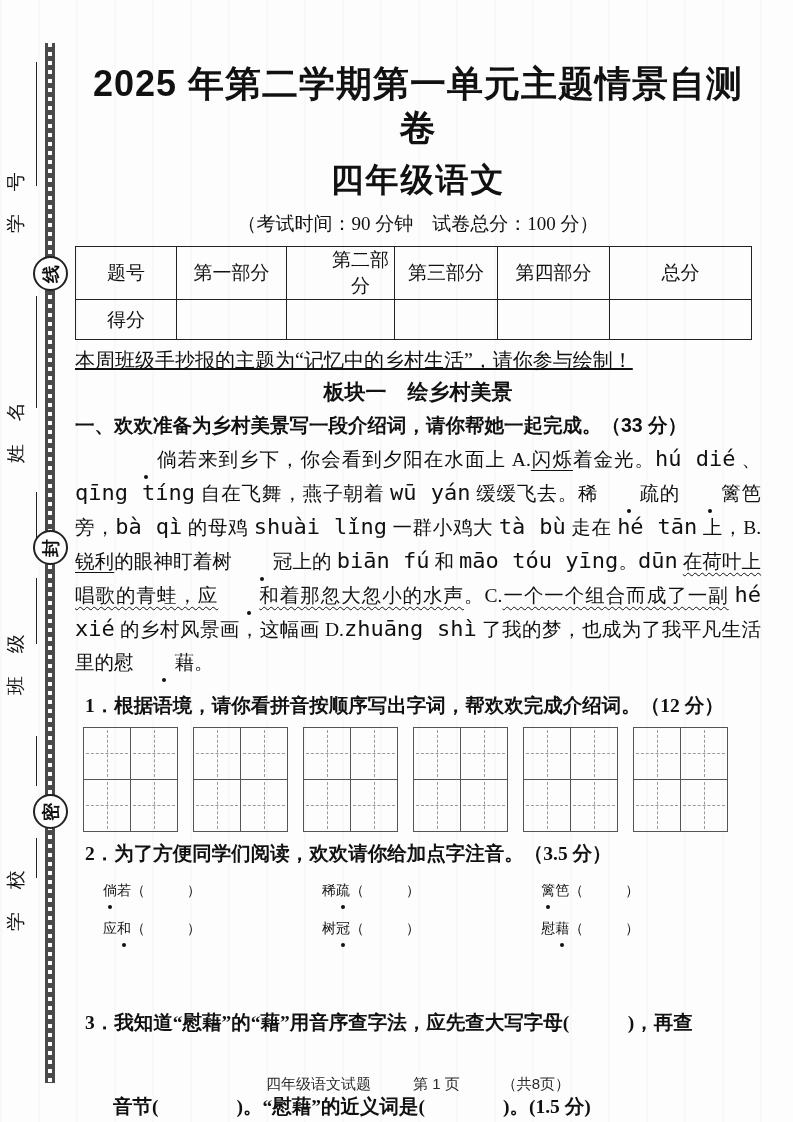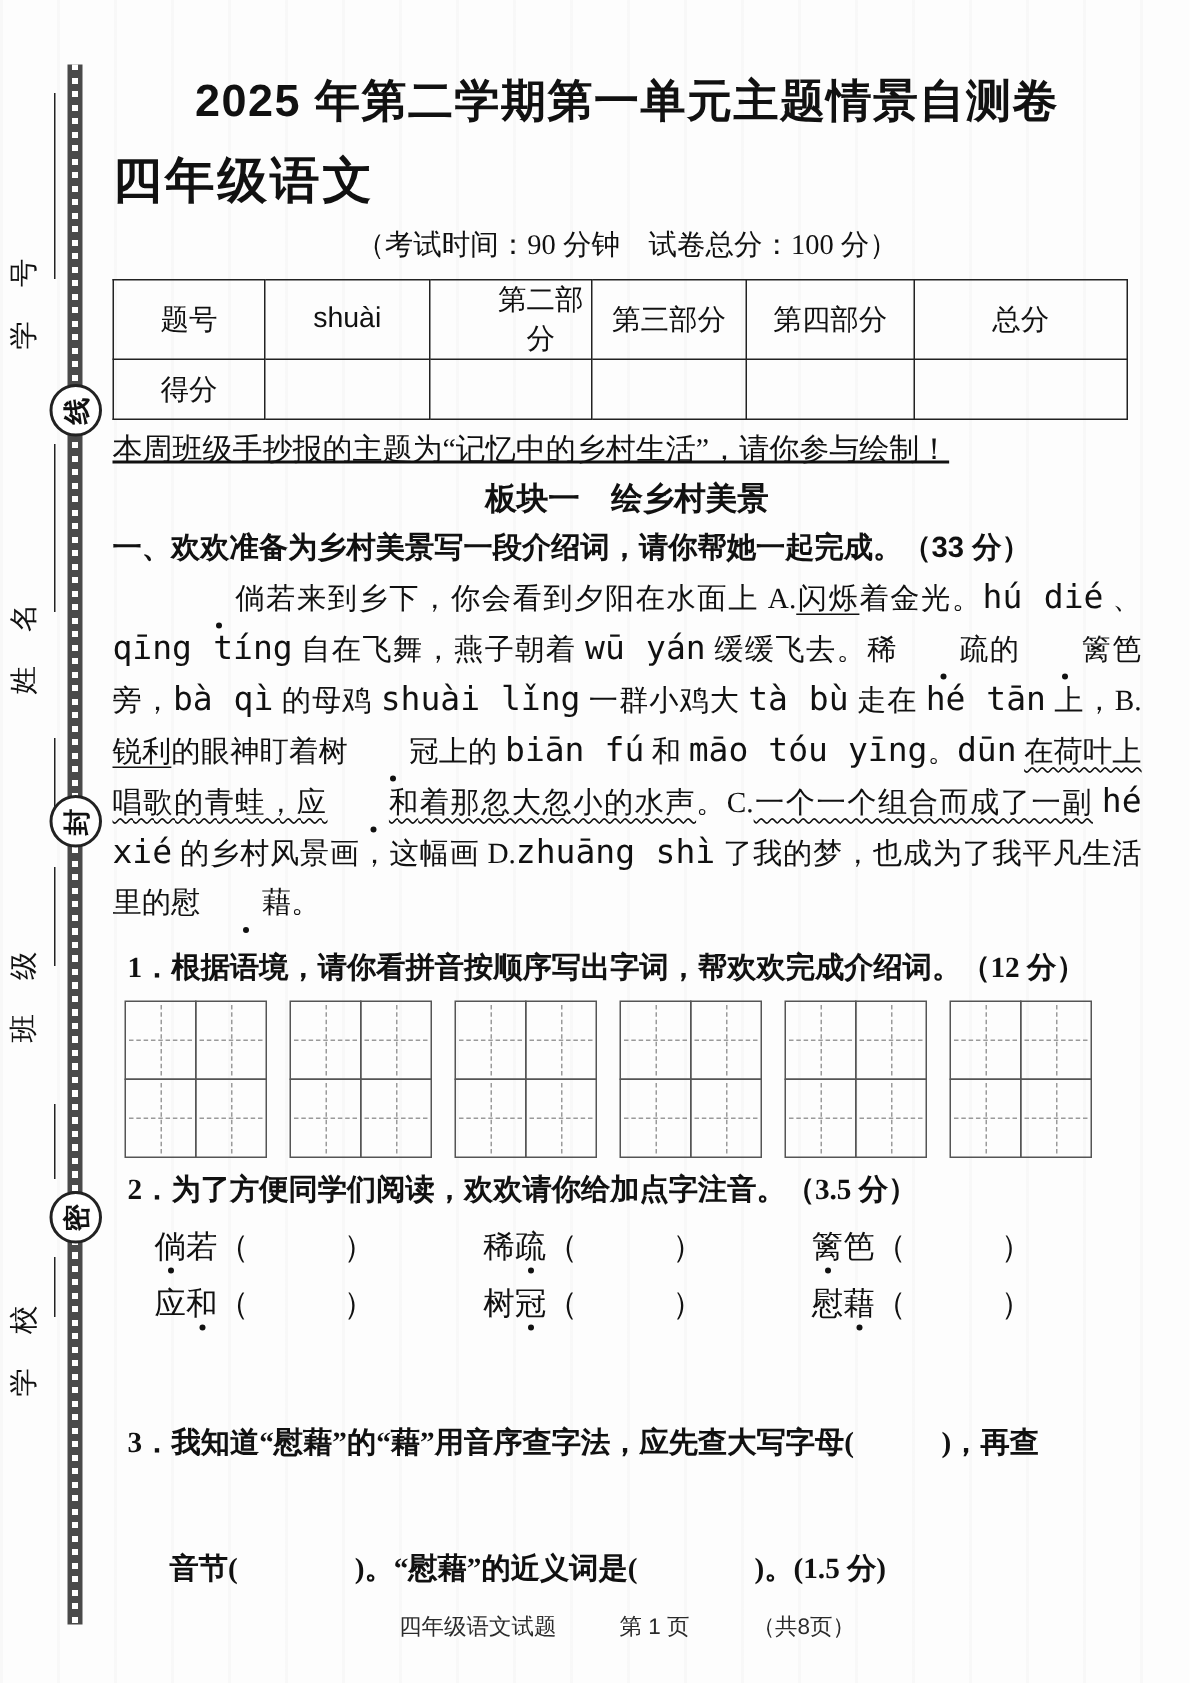--- a/index.html
+++ b/index.html
@@ -39,26 +39,26 @@
     position:absolute; left:33px; width:35px; height:35px;
     border:2px solid #222; border-radius:50%;
     background:#fff; z-index:2;
     display:flex; align-items:center; justify-content:center;
     font-size:18px; font-weight:600;
   }
   .seal-circle span { transform:rotate(-90deg); display:block; }
   
   .content { position:absolute; left:75px; top:0; width:686px; }
   .title {
-    margin-top:46px; text-align:center;
+    margin-top:62px; text-align:center;
     font-family:"Liberation Sans", sans-serif;
-    font-size:30px; font-weight:700; letter-spacing:1px; line-height:44px;
+    font-size:36px; font-weight:700; letter-spacing:1px; line-height:44px;
   }
   .subtitle {
-    margin-top:8px; text-align:left;
+    margin-top:8px; text-align:center;
     font-family:"Liberation Sans", sans-serif;
     font-size:33px; font-weight:700; letter-spacing:2px; line-height:44px;
   }
   .exam-info { margin-top:9px; text-align:center; font-size:19px; line-height:26px; }
   table.score-table {
     margin-top:9px; width:677px; border-collapse:collapse;
     font-family:"Liberation Sans", sans-serif; font-size:19px;
   }
   table.score-table td {
     border:1.8px solid #222; text-align:center; vertical-align:middle;
@@ -78,21 +78,21 @@
   .stem-song { font-size:19.5px; font-weight:600; line-height:28px; white-space:pre-wrap; }
   .stem-hei  { font-family:"Liberation Sans", sans-serif; font-size:19.5px; font-weight:700; line-height:28px; white-space:pre-wrap; }
   .q1 { margin-top:13px; padding-left:10px;font-family:Liberation Serif, serif; }
   
   .writing-grid { margin-top:7px; display:flex; gap:16px; padding-left:8px; }
   .wg-block { display:grid; grid-template-columns:47px 47px; grid-template-rows:52px 52px; }
   .wg-cell { position:relative; border:1px solid #555; margin:-0.5px; }
   .wg-cell::before { content:''; position:absolute; left:2px; right:2px; top:50%; border-top:1px dashed #9a9a9a; }
   .wg-cell::after  { content:''; position:absolute; top:2px; bottom:2px; left:50%; border-left:1px dashed #9a9a9a; }
   .q2 { margin-top:9px; padding-left:10px; }
-  .q2-row { display:flex; margin-top:8px; font-size:21px; line-height:30px; padding-left:28px; }
+  .q2-row { display:flex; margin-top:8px; font-size:14px; line-height:30px; padding-left:28px; }
   .q2-row > div { width:33.3%; white-space:pre; }
   .q3 { margin-top:9px; padding-left:10px; }
   .q3 .cont { padding-left:28px; }
   .q4 { margin-top:7px; }
   .q4-row { display:flex; margin-top:3px; font-size:19.5px; line-height:29px; padding-left:30px; }
   .q4-row > div { white-space:pre; }
   .q4-row > div:nth-child(1) { width:255px; }
   .q4-row > div:nth-child(2) { width:230px; }
   
   .py { font-family:"DejaVu Sans Mono", monospace; font-size:22px; letter-spacing:0; }
@@ -145,21 +145,21 @@
   <div class="content">
 
     <div class="title">2025 年第二学期第一单元主题情景自测卷</div>
     <div class="subtitle">四年级语文</div>
     <div class="exam-info">（考试时间：90 分钟　试卷总分：100 分）</div>
 
     <table class="score-table">
       <tbody>
           <tr class="hdr">
         <td>题号</td>
-        <td style="width:110px;">shuài</td>
+        <td style="width:110px;">第一部分</td>
         <td style="width:108px;padding-left:40px;">第二部分</td>
         <td style="width:103px;">第三部分</td>
         <td style="width:112px;">第四部分</td>
         <td style="width:142px;">总分</td>
       </tr>
       <tr class="score">
         <td>得分</td>
         <td></td>
         <td></td>
         <td></td>

